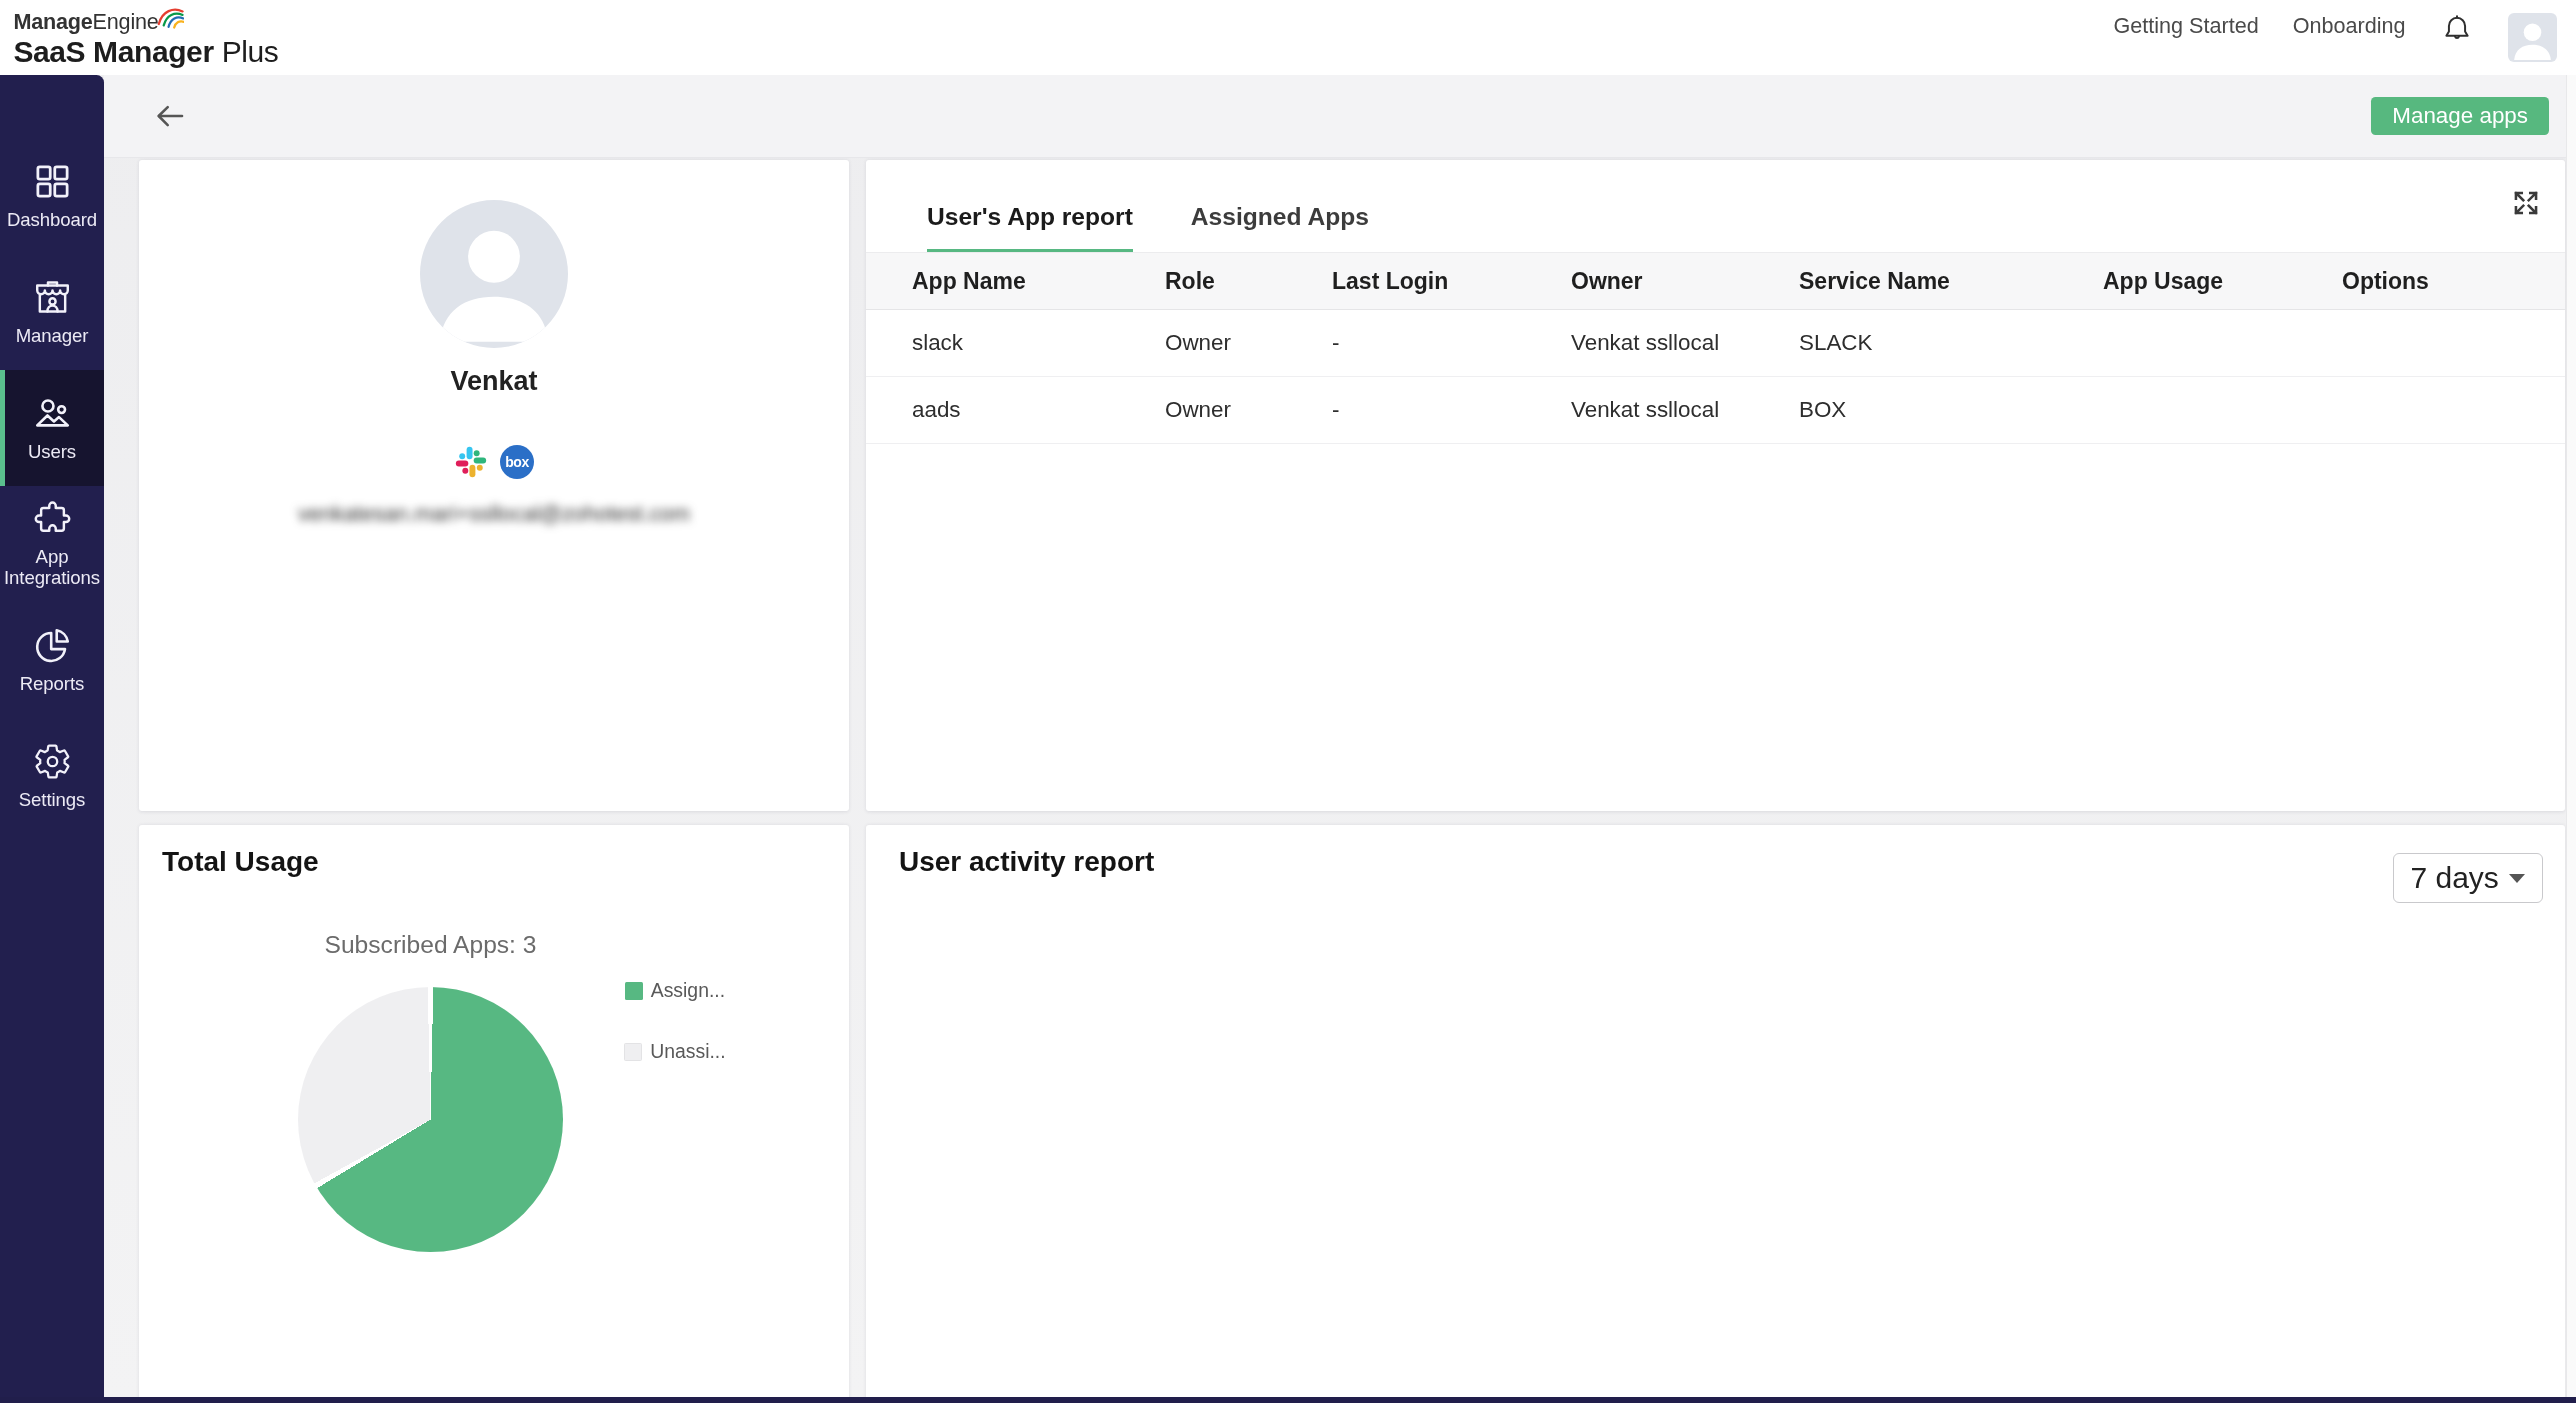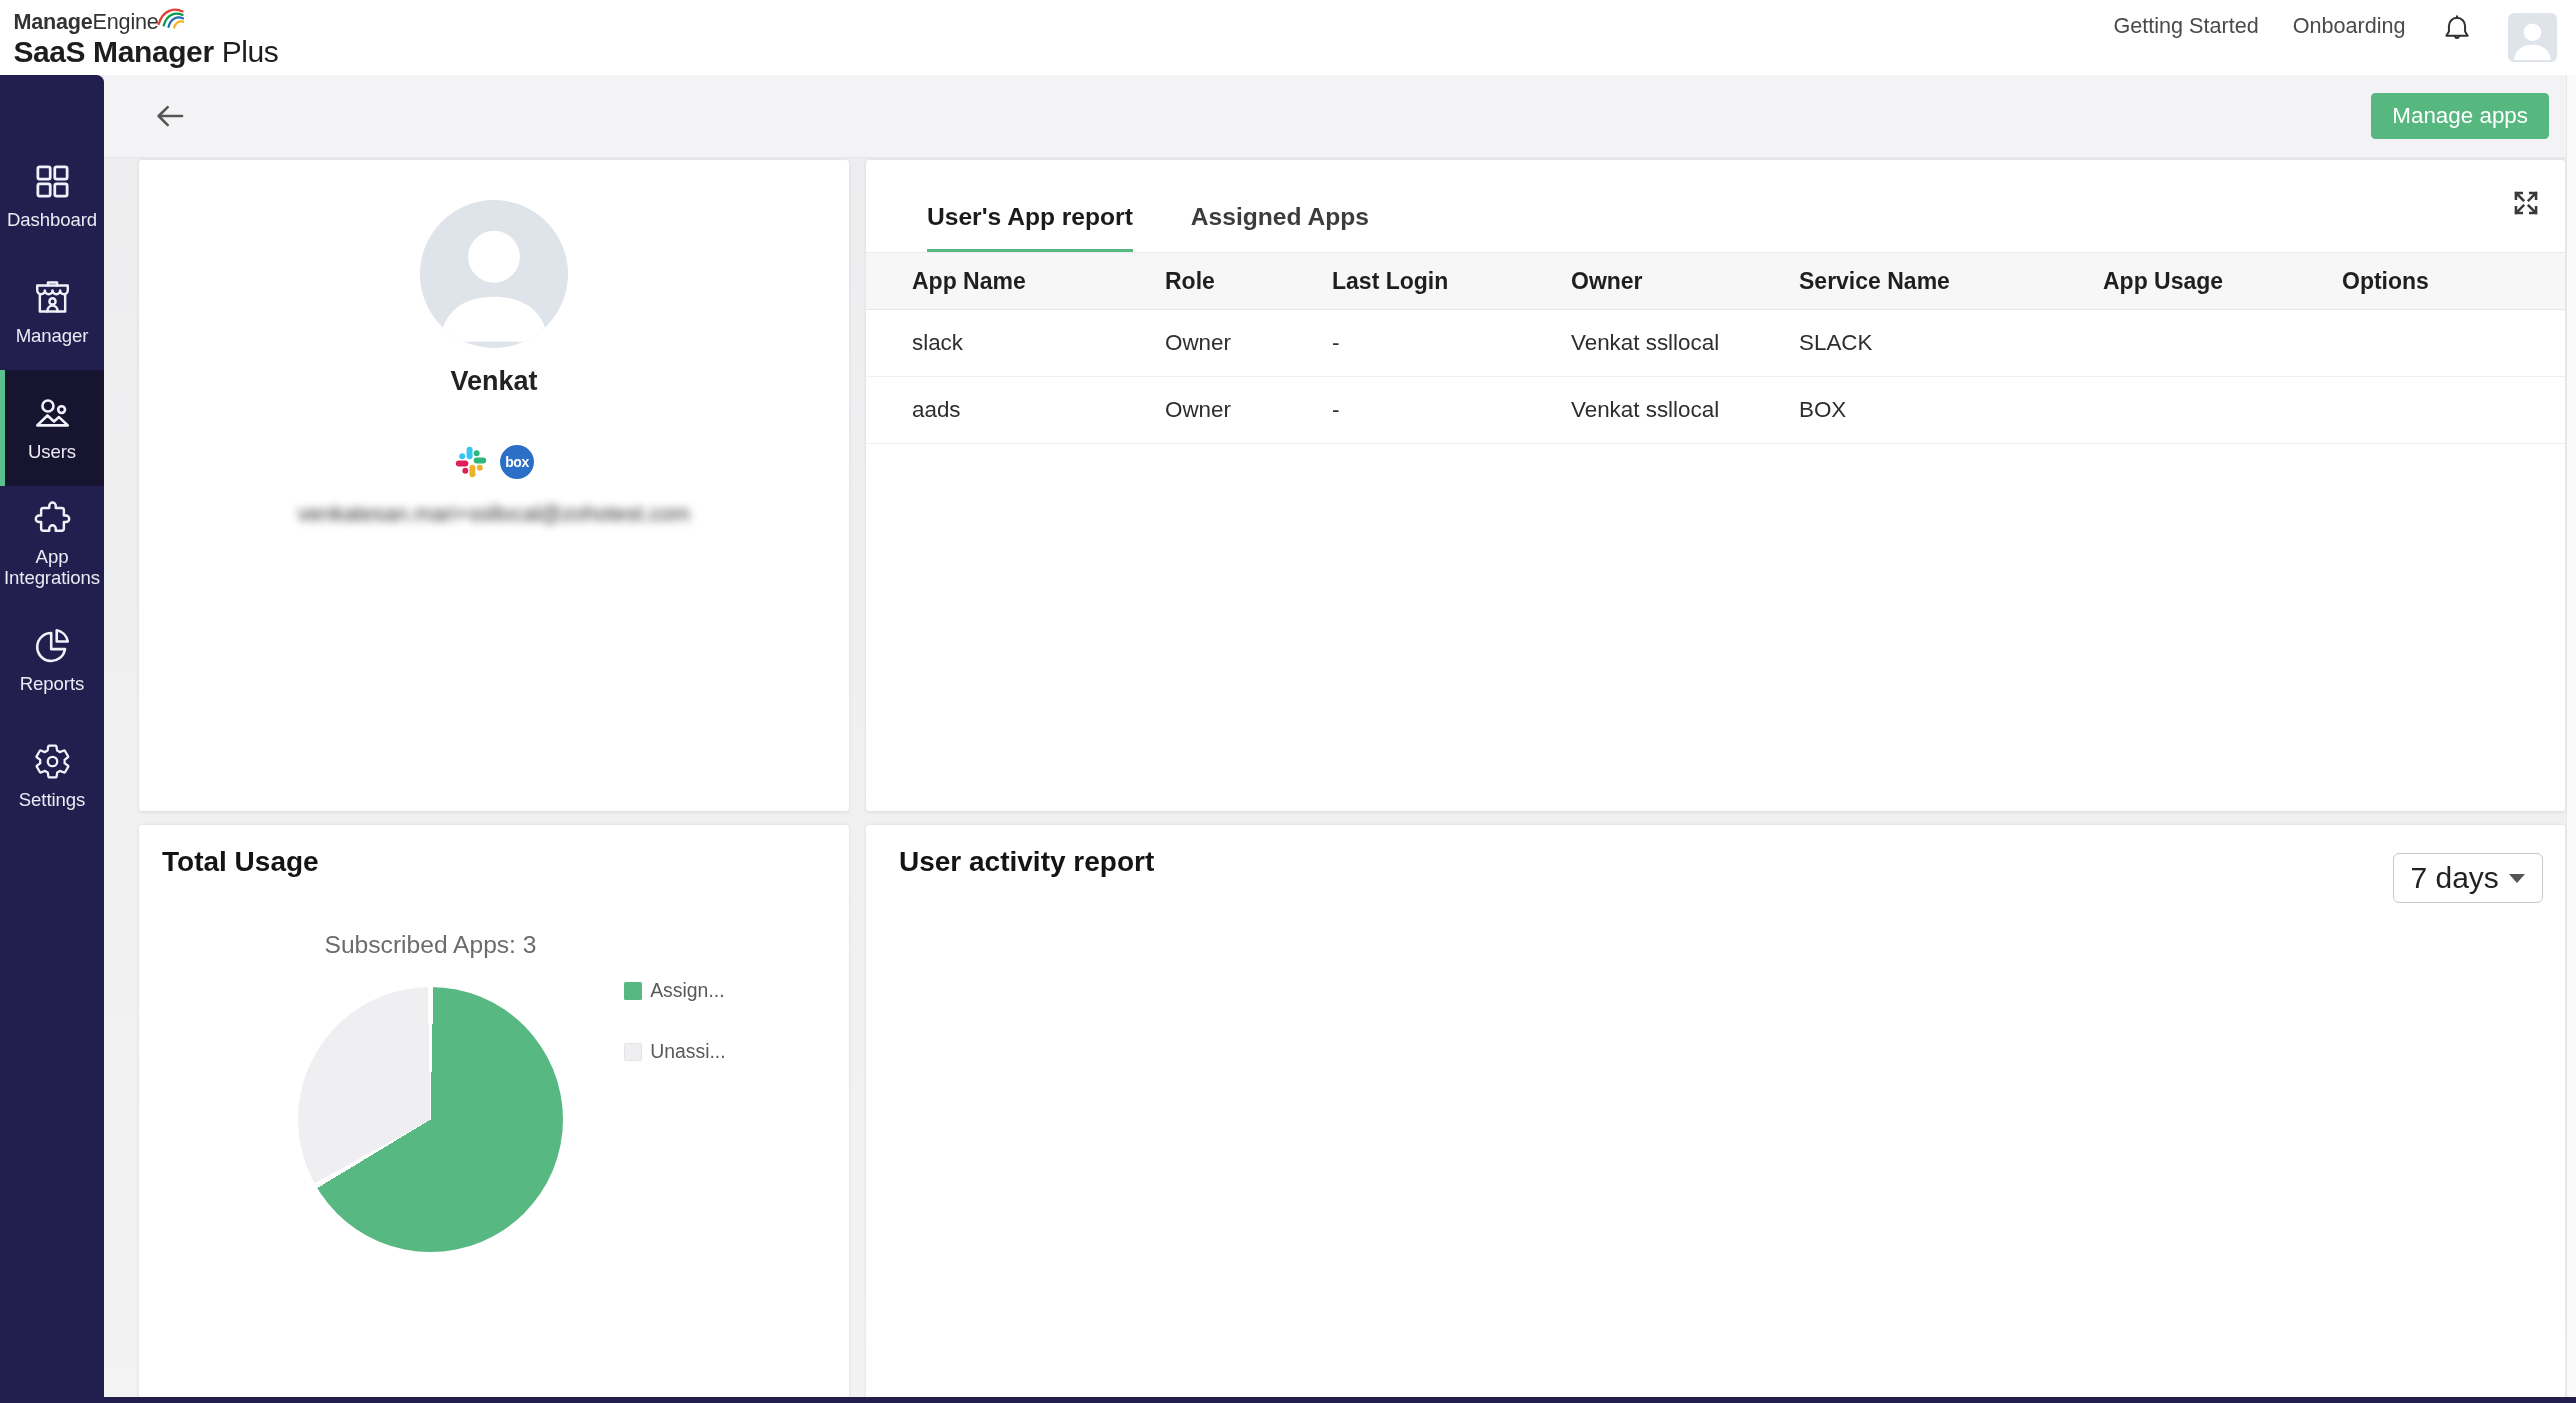--- a/index.html
+++ b/index.html
@@ -63,21 +63,21 @@
   
   .subheader {
     position: absolute; left: 104px; right: 0; top: 75px; height: 83px;
     background: #f3f3f5; border-bottom: 0.7px solid #e7e7ea;
     display: flex; align-items: center; justify-content: space-between;
     padding: 0 27px 0 49px; z-index: 4;
   }
   .back-btn { width: 34px; height: 34px; cursor: pointer; color: #555; }
   .manage-apps-btn {
     background: #57b87f; color: #fff; border: none; border-radius: 4.5px;
-    height: 46px; padding: 0 21px; font-size: 22.4px;
+    height: 38px; padding: 0 21px; font-size: 22.4px;
     font-family: "Liberation Sans", sans-serif; cursor: pointer;
   }
 
   
   .card {
     position: absolute; background: #fff; border-radius: 3px;
     box-shadow: 0 0.7px 3.7px rgba(30,30,60,0.10);
   }
   .card-profile { left: 139px; top: 160px; width: 710px; height: 651px; }
   .card-report  { left: 866px; top: 160px; width: 1699px; height: 651px; }
@@ -130,21 +130,21 @@
   .u-title { position: absolute; left: 23px; top: 21px; font-size: 28px;
     font-weight: 700; color: #141414; }
   .u-subtitle { position: absolute; left: 159px; top: 106px; width: 265px;
     text-align: center; font-size: 24.6px; color: #6b6b6b; }
   .pie {
     position: absolute; left: 159px; top: 162px; width: 265px; height: 265px;
     border-radius: 50%; cursor: pointer;
   }
   .legend { position: absolute; left: 485px; top: 154px;
     display: flex; flex-direction: column; gap: 38px; }
-  .legend-item { display: flex; align-items: center; gap: 8.2px; cursor: pointer; }
+  .legend-item { display: flex; align-items: center; gap: 8.2px; cursor: pointer; justify-content: center; }
   .legend-swatch { width: 18px; height: 18px; border-radius: 1.5px; }
   .legend-label { font-size: 19.4px; color: #595959; }
 
   
   .a-title { position: absolute; left: 33px; top: 21px; font-size: 28px;
     font-weight: 700; color: #141414; }
   .range-select {
     position: absolute; right: 22.4px; top: 28px; height: 50px;
     border: 1.5px solid #c9c9cc; border-radius: 6px; background: #fff;
     display: flex; align-items: center; gap: 10.4px; padding: 0 16.4px;

